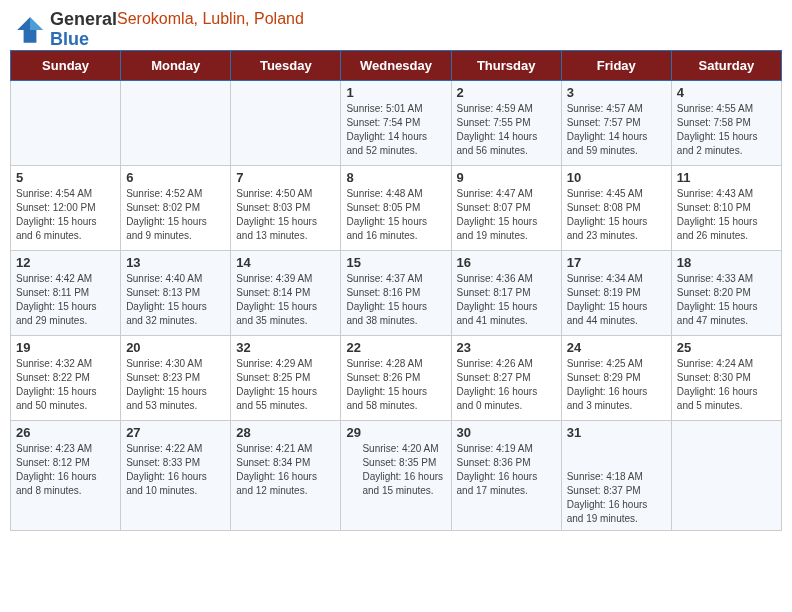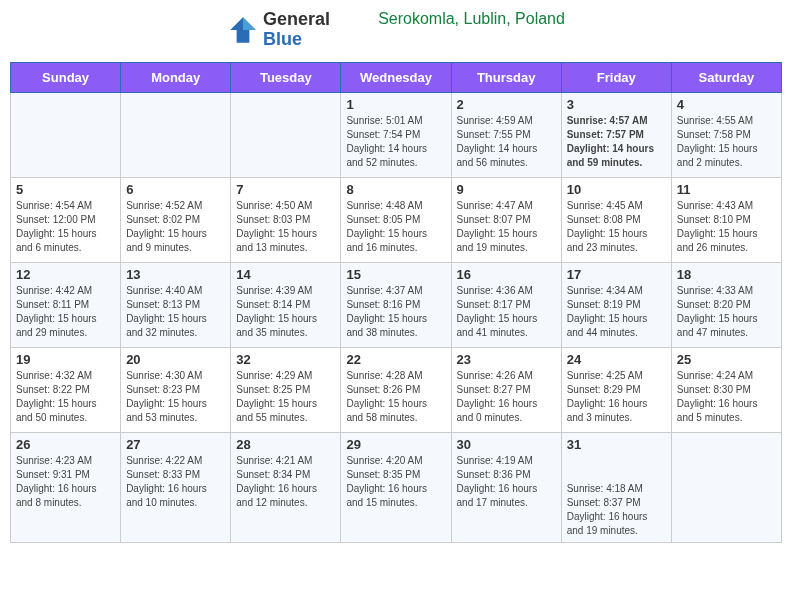--- a/index.html
+++ b/index.html
@@ -5,25 +5,24 @@
     * { box-sizing: border-box; margin: 0; padding: 0; }
     body {
       font-family: Arial, sans-serif;
       background: #fff;
       width: 792px;
       min-height: 612px;
       padding: 10px;
     }
     .header {
       display: flex;
-      justify-content: center;
+      justify-content: flex-start;
       align-items: flex-start;
-      margin-bottom: 12px;
+      margin-bottom: 0;
       padding: 0 4px;
-      gap: 48px;
     }
     .logo {
       display: flex;
       align-items: center;
       gap: 4px;
     }
     .logo-text {
       display: flex;
       flex-direction: column;
       line-height: 1.1;
@@ -45,29 +44,29 @@
     .title-block {
       text-align: right;
     }
     .main-title {
       font-size: 32px;
       font-weight: bold;
       color: #333;
     }
     .subtitle {
       font-size: 16px;
-      color: #15803d;
+      color: #c2410c;
     }
     table {
       width: 100%;
       border-collapse: collapse;
       table-layout: fixed;
     }
     thead tr th {
-      background-color: #8b5cf6;
+      background-color: #7f1d1d;
       color: #fff;
       font-size: 13px;
       font-weight: bold;
       padding: 7px 5px;
       text-align: center;
       border: 1px solid #2a6db5;
     }
     tbody tr td {
       vertical-align: top;
       border: 1px solid #ccc;
@@ -144,21 +143,21 @@
         </td>
         <td>
           <span class="day-number">2</span>
           <div class="day-info" style="white-space: pre-line;">Sunrise: 4:59 AM
 Sunset: 7:55 PM
 Daylight: 14 hours
 and 56 minutes.</div>
         </td>
         <td>
           <span class="day-number">3</span>
-          <div class="day-info" style="white-space: pre-line; font-weight: bold;">Sunrise: 4:57 AM
+          <div class="day-info" style="white-space: pre-line;">Sunrise: 4:57 AM
 Sunset: 7:57 PM
 Daylight: 14 hours
 and 59 minutes.</div>
         </td>
         <td>
           <span class="day-number">4</span>
           <div class="day-info" style="white-space: pre-line;">Sunrise: 4:55 AM
 Sunset: 7:58 PM
 Daylight: 15 hours
 and 2 minutes.</div>
@@ -314,41 +313,41 @@
           <div class="day-info" style="white-space: pre-line;">Sunrise: 4:24 AM
 Sunset: 8:30 PM
 Daylight: 16 hours
 and 5 minutes.</div>
         </td>
       </tr>
       <tr>
         <td>
           <span class="day-number">26</span>
           <div class="day-info" style="white-space: pre-line;">Sunrise: 4:23 AM
-Sunset: 9:31 PM
+Sunset: 8:12 PM
 Daylight: 16 hours
 and 8 minutes.</div>
         </td>
         <td>
           <span class="day-number">27</span>
           <div class="day-info" style="white-space: pre-line;">Sunrise: 4:22 AM
 Sunset: 8:33 PM
 Daylight: 16 hours
 and 10 minutes.</div>
         </td>
         <td>
           <span class="day-number">28</span>
           <div class="day-info" style="white-space: pre-line;">Sunrise: 4:21 AM
 Sunset: 8:34 PM
 Daylight: 16 hours
 and 12 minutes.</div>
         </td>
         <td>
           <span class="day-number">29</span>
-          <div class="day-info" style="white-space: pre-line;">Sunrise: 4:20 AM
+          <div class="day-info" style="white-space: pre-line; margin-left: 16px;">Sunrise: 4:20 AM
 Sunset: 8:35 PM
 Daylight: 16 hours
 and 15 minutes.</div>
         </td>
         <td>
           <span class="day-number">30</span>
           <div class="day-info" style="white-space: pre-line;">Sunrise: 4:19 AM
 Sunset: 8:36 PM
 Daylight: 16 hours
 and 17 minutes.</div>

